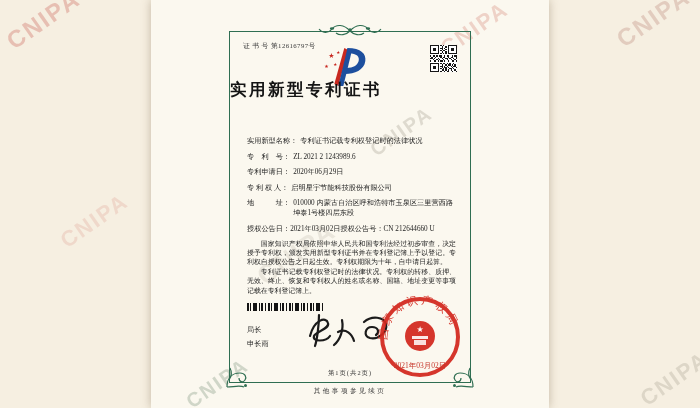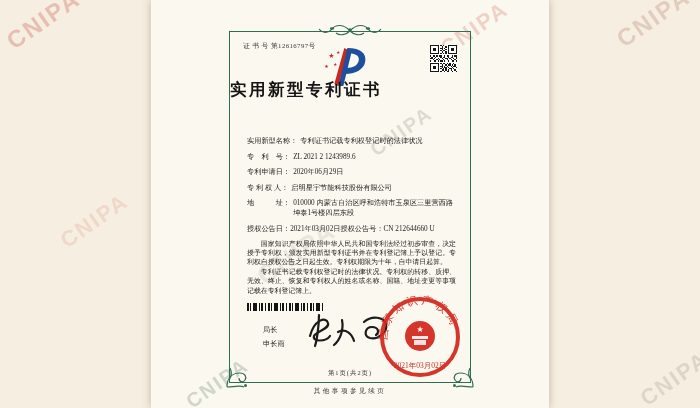--- a/index.html
+++ b/index.html
@@ -51,21 +51,21 @@
   .paras p{
     margin:0;font-size:6.9px;line-height:9.4px;color:#232323;
     text-align:justify;text-indent:2em;
   }
   .barcode{
     position:absolute;left:17px;top:271px;width:77px;height:8px;
     background:
       repeating-linear-gradient(90deg,#141414 0,#141414 1px,transparent 1px,transparent 3px),
       repeating-linear-gradient(90deg,#141414 0,#141414 2px,transparent 2px,transparent 7px);
   }
-  .director{position:absolute;left:17px;top:291px;font-size:7.2px;color:#232323;line-height:14px;margin-left:16px;}
+  .director{position:absolute;left:17px;top:291px;font-size:7.2px;color:#232323;line-height:14px;}
   .sig{position:absolute;left:72px;top:276px;width:92px;height:46px;}
   .seal{position:absolute;left:148px;top:263px;width:84px;height:84px;opacity:.93;}
   .pagefoot{
     position:absolute;bottom:4px;left:0;width:100%;text-align:center;
     font-size:6.4px;letter-spacing:1px;color:#333;
   }
   .note{
     position:absolute;left:0;right:0;top:387px;text-align:center;
     font-size:6.6px;letter-spacing:2.5px;color:#333;
   }

